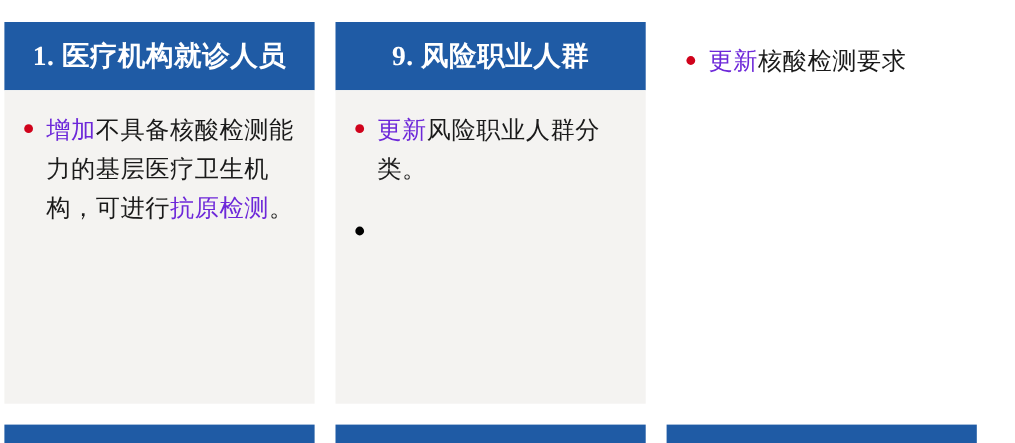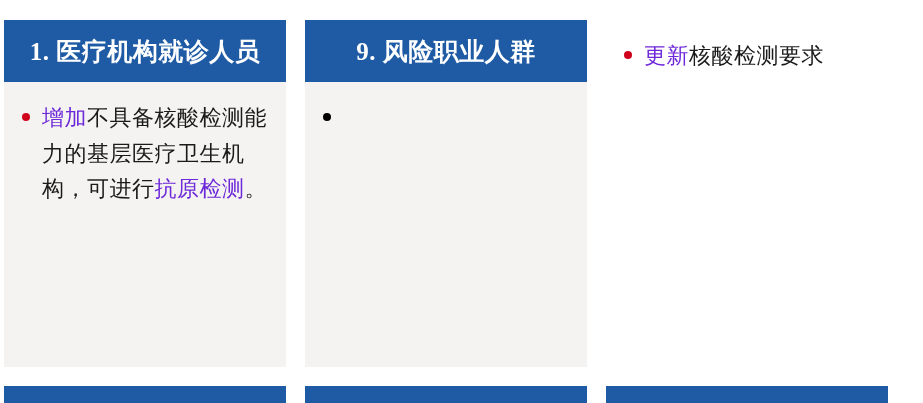--- a/index.html
+++ b/index.html
@@ -130,20 +130,24 @@
       </div>
     </div>
 
     <div class="card">
       <div class="card-header">
         <span class="htext">9. 风险职业人群</span>
       </div>
       <div class="card-body">
         <ul class="bullets">
           <li>
+            <span class="bullet-dot red"></span>
+            <span class="hl">更新</span><span>风险职业人群分类。</span>
+          </li>
+          <li>
             <span class="bullet-dot"></span>
           </li>
         </ul>
       </div>
     </div>
 
     <div class="card plain">
       <div class="card-body">
         <ul class="bullets">
           <li>

